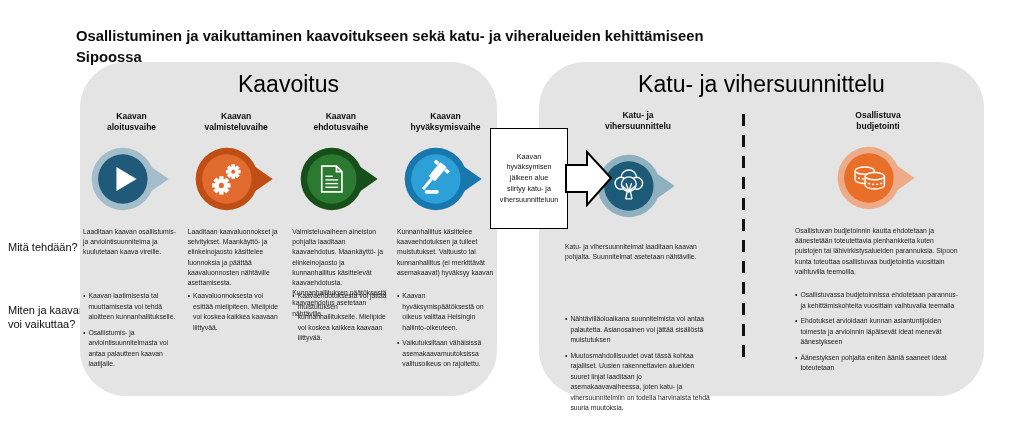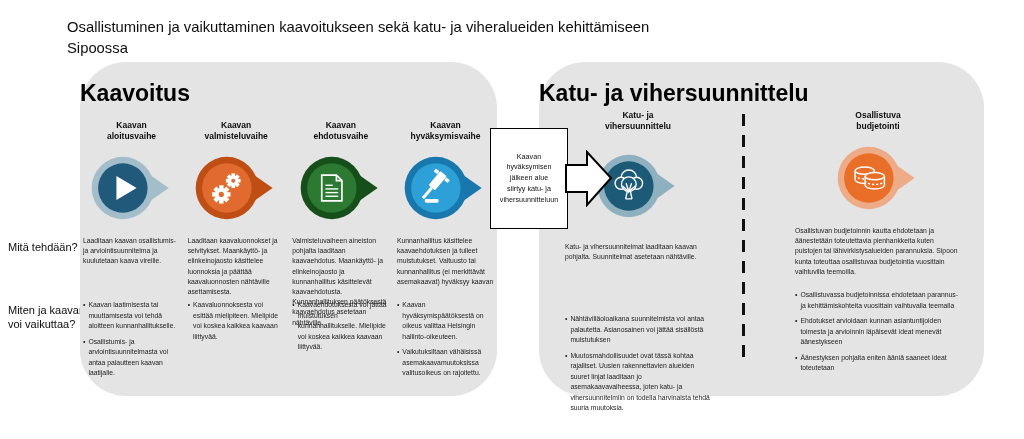--- a/index.html
+++ b/index.html
@@ -1,27 +1,27 @@
 <!DOCTYPE html>
 <html><head>
 <meta charset="utf-8">
 <style>
   html,body{margin:0;padding:0;background:#fff;}
   body{width:1024px;height:439px;position:relative;overflow:hidden;
        font-family:"Liberation Sans", sans-serif;color:#111;}
-  .main-title{position:absolute;left:64px;top:14px;width:640px;margin:3px;
-              font-size:14.8px;line-height:1.45;font-weight:normal;color:#0d0d0d;}
+  .main-title{position:absolute;left:64px;top:14px;width:640px;margin:12px;
+              font-size:14.8px;line-height:1.45;font-weight:bold;color:#0d0d0d;}
   .row-label{position:absolute;font-weight:normal;font-size:11px;line-height:1.3;color:#0d0d0d;}
   .row-label.what{left:8px;top:240px;width:80px;}
   .row-label.influence{left:8px;top:303px;width:82px;}
   .panel{position:absolute;top:62px;height:334px;background:#e5e4e4;border-radius:46px;}
   .panel-left{left:80px;width:417px;}
   .panel-right{left:539px;width:445px;}
-  .panel-heading{margin:0;padding-top:18px;height:36px;
-                 font-size:23px;font-weight:bold;color:#000;}
+  .panel-heading{margin:0;padding-top:9px;height:36px;text-align:center;
+                 font-size:23px;font-weight:normal;color:#000;}
   .columns{display:flex;justify-content:space-between;padding:0 3px;margin-top:2px;}
   .col{width:97px;display:flex;flex-direction:column;align-items:center;}
   .col-label{font-weight:bold;font-size:8.5px;line-height:1.3;text-align:center;
              white-space:pre-line;height:26px;margin-top:2px;color:#0d0d0d;}
   .icon-wrap{height:84px;width:100%;display:flex;align-items:center;justify-content:center;}
   .pin{width:82px;height:66px;}
   .what-text{font-size:6.8px;line-height:1.5;height:64px;width:100%;color:#1c1c1c;margin-top:6px;}
   .bullets{width:100%;font-size:6.8px;line-height:1.55;color:#1c1c1c;}
   .bullet-item{display:flex;gap:3px;margin-bottom:5px;}
   .bullet-dot{flex:0 0 auto;}

